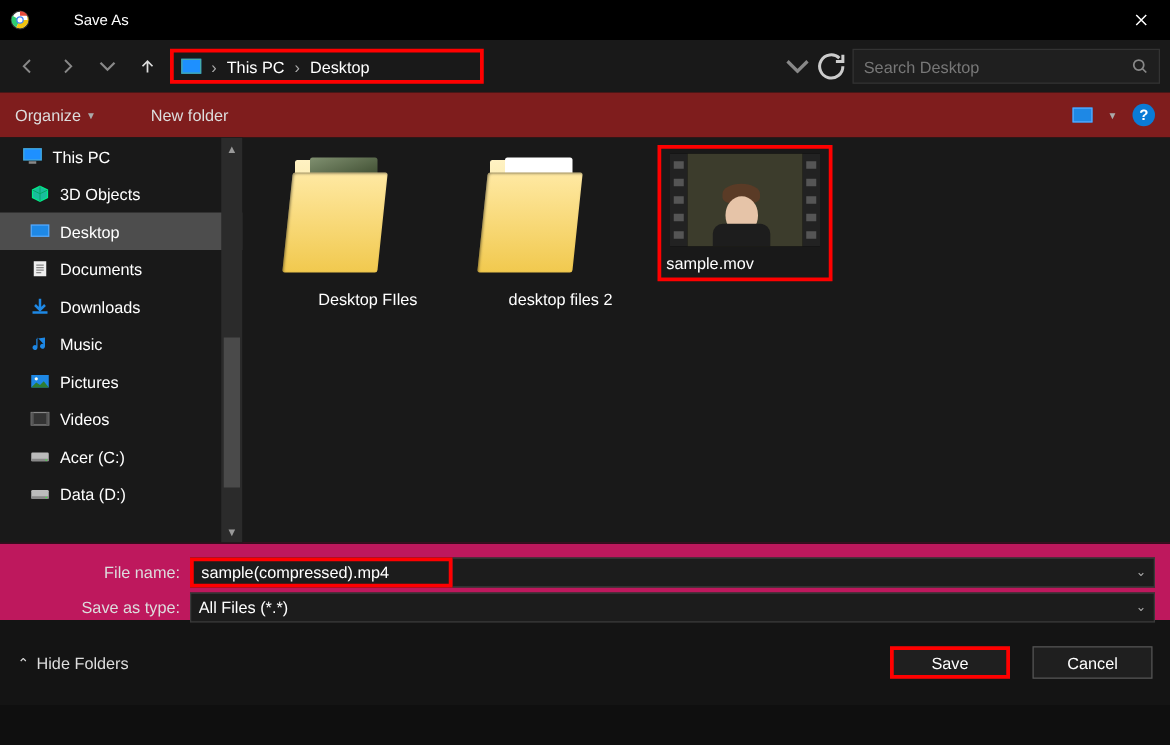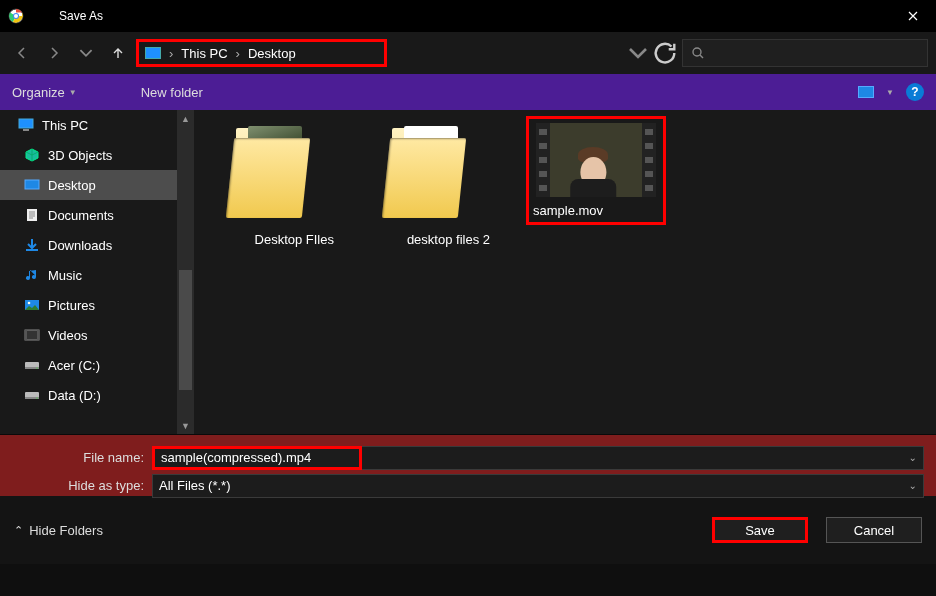--- a/index.html
+++ b/index.html
@@ -20,21 +20,21 @@
   .breadcrumb-icon { width: 16px; height: 12px; background: #1e90ff; display: inline-block; border: 1px solid #4aa; }
   .bc-sep { color: #aaa; padding: 0 4px; }
   .bc-item { color: #fff; white-space: nowrap; cursor: pointer; }
   .nav-spacer { flex: 1; }
   .dropdown-tiny { width: 20px; height: 26px; display: flex; align-items: center; justify-content: center; color: #888; cursor: pointer; }
   .refresh { width: 26px; height: 26px; display: flex; align-items: center; justify-content: center; color: #ccc; cursor: pointer; }
   .searchbox { width: 246px; height: 28px; background: #1f1f1f; border: 1px solid #333; display: flex; align-items: center; padding: 0 8px; color: #777; }
   .searchbox .ph { flex: 1; }
   .searchbox svg { width: 14px; height: 14px; }
 
-  .toolbar { height: 36px; background: #4c1d95; display: flex; align-items: center; padding: 0 12px; gap: 20px; }
+  .toolbar { height: 36px; background: #7f1d1d; display: flex; align-items: center; padding: 0 12px; }
   .toolbar .org { color: #ddd; display: flex; align-items: center; gap: 4px; cursor: pointer; }
   .toolbar .folder { color: #ddd; cursor: pointer; padding-left: 44px; }
   .toolbar .right { margin-left: auto; display: flex; align-items: center; gap: 12px; }
   .view-icon { width: 16px; height: 12px; background: #1e88e5; display: inline-block; border: 1px solid #5af; }
   .help { width: 18px; height: 18px; border-radius: 50%; background: #0a7bd6; display: flex; align-items: center; justify-content: center; font-size: 12px; font-weight: bold; cursor: pointer; }
 
   .content { height: 324px; display: flex; background: #191919; }
   .sidebar { width: 194px; background: #191919; overflow: hidden; position: relative; }
   .sidebar-inner { height: 100%; overflow-y: auto; scrollbar-width: thin; }
   .tree-item { height: 30px; display: flex; align-items: center; padding-left: 24px; gap: 8px; cursor: pointer; color: #fff; white-space: nowrap; }
@@ -59,21 +59,21 @@
   .video-center { flex: 1; background: #3c3c2c; position: relative; overflow: hidden; }
   .face { position: absolute; left: 50%; top: 34px; width: 26px; height: 30px; background: #e6c4a8; border-radius: 50% 50% 48% 48%; transform: translateX(-60%); }
   .hair { position: absolute; left: 50%; top: 24px; width: 30px; height: 16px; background: #5a3b26; border-radius: 50% 50% 30% 30%; transform: translateX(-60%); }
   .body { position: absolute; left: 50%; bottom: 0; width: 46px; height: 18px; background: #1d1d1d; transform: translateX(-56%); border-radius: 8px 8px 0 0; }
   .file-label { color: #fff; font-size: 13px; }
 
   .fakescroll { width: 17px; background: #2b2b2b; position: absolute; right: 0; top: 0; bottom: 0; }
   .fakescroll .arrow { height: 17px; display: flex; align-items: center; justify-content: center; color: #999; font-size: 9px; }
   .fakescroll .thumb { position: absolute; left: 2px; right: 2px; top: 160px; height: 120px; background: #4a4a4a; }
 
-  .formrow { height: 62px; background: #7f1d1d; display: flex; flex-direction: column; justify-content: center; padding: 16px 12px 0; border-top: 1px solid #0a0a0a; }
+  .formrow { height: 62px; background: #be185d; display: flex; flex-direction: column; justify-content: center; padding: 16px 12px 0; border-top: 1px solid #0a0a0a; }
   .frow { display: flex; align-items: center; height: 28px; margin-bottom: 4px; }
   .flabel { width: 140px; text-align: right; padding-right: 8px; color: #ddd; font-size: 13px; }
   .fbox { flex: 1; height: 24px; background: #1c1c1c; border: 1px solid #3a3a3a; display: flex; align-items: center; padding: 0 6px; color: #fff; position: relative; }
   .fbox.highlight { border: 3px solid #ff0000; max-width: 210px; text-align: right; }
   .fbox .chev { margin-left: auto; color: #aaa; font-size: 10px; }
   .fbox-wrap { flex: 1; display: flex; align-items: center; }
   .fbox-wrap .remain { flex: 1; height: 24px; border: 1px solid #3a3a3a; border-left: none; background: #1c1c1c; display: flex; align-items: center; justify-content: flex-end; padding-right: 6px; color: #aaa; font-size: 10px; }
 
   .footer { height: 68px; background: #141414; display: flex; align-items: center; padding: 0 14px; }
   .hide { display: flex; align-items: center; gap: 6px; color: #ddd; cursor: pointer; }
@@ -138,20 +138,21 @@
       <svg viewBox="0 0 10 6">
         <path d="M1 1l4 4 4-4" stroke="#888" stroke-width="1.3" fill="none"></path>
       </svg>
     </div>
   <div class="refresh">
       <svg viewBox="0 0 14 14">
         <path d="M12 7a5 5 0 1 1-1.5-3.5M12 2v3h-3" stroke="#ccc" stroke-width="1.3" fill="none"></path>
       </svg>
     </div>
   <div class="searchbox">
+    <span class="ph">Search Desktop</span>
     <svg viewBox="0 0 14 14">
         <circle cx="6" cy="6" r="4" stroke="#888" stroke-width="1.4" fill="none"></circle>
         <path d="M9 9l3 3" stroke="#888" stroke-width="1.4"></path>
       </svg>
   </div>
 </div>
 
 <div class="toolbar">
   <div class="org">
     <span>Organize</span>
@@ -321,21 +322,21 @@
     <div class="fbox-wrap">
       <div class="fbox highlight">
         <span>sample(compressed).mp4</span>
       </div>
       <div class="remain">
           <span>⌄</span>
         </div>
     </div>
   </div>
   <div class="frow">
-    <div class="flabel">Hide as type:</div>
+    <div class="flabel">Save as type:</div>
     <div class="fbox">
       <span>All Files (*.*)</span>
       <span class="chev">⌄</span>
     </div>
   </div>
 </div>
 
 <div class="footer">
   <div class="hide">
     <span style="font-size:11px;">⌃</span>

